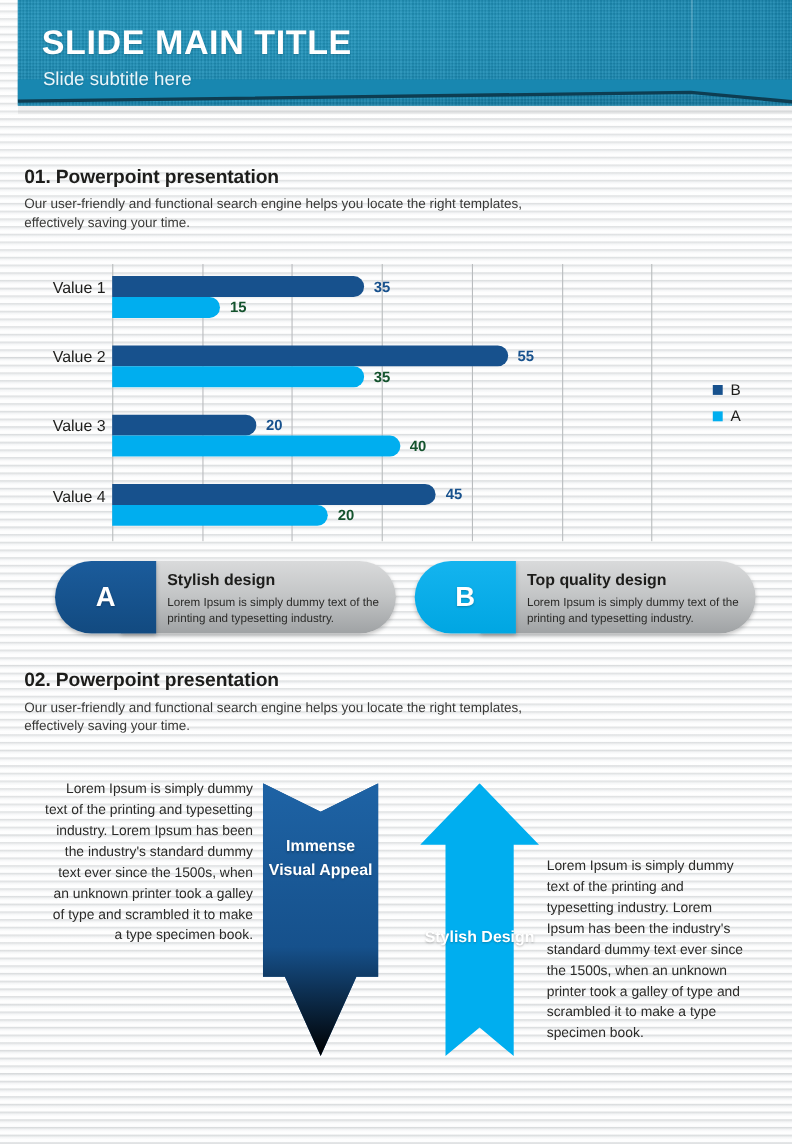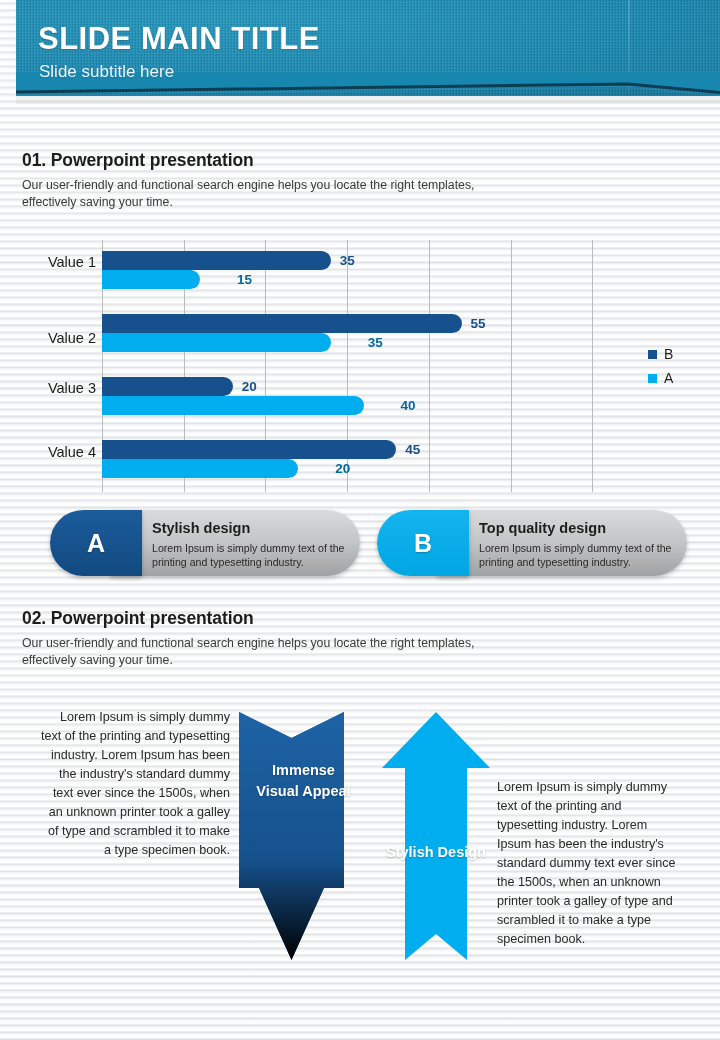--- a/index.html
+++ b/index.html
@@ -150,21 +150,21 @@
   }
   .bar-b { background: #17518d; }
   .bar-a { background: #00aeef; }
   .bar-value {
     position: absolute;
     font-size: 13.5px;
     font-weight: bold;
     line-height: 19px;
   }
   .val-b { color: #17518d; }
-  .val-a { color: #0369a1; margin-left: 28px; }
+  .val-a { color: #14532d; }
 
   .legend {
     position: absolute;
     left: 648px; top: 342px;
     width: 60px;
   }
   .legend-row {
     display: flex;
     align-items: center;
     height: 24px;
@@ -232,21 +232,21 @@
     position: absolute;
     width: 100%;
     text-align: center;
     color: #ffffff;
     font-size: 14.5px;
     font-weight: bold;
     line-height: 21px;
     text-shadow: 0 1px 2px rgba(0,0,0,0.25);
     pointer-events: none;
   }
-  #label-down { left: 0; top: 48px; margin-left: 12px; }
+  #label-down { left: 0; top: 48px; }
   #label-up   { left: 0; top: 130px; }
 
   .arrow-text {
     position: absolute;
     color: #2a2a28;
     font-size: 12.6px;
     line-height: 19px;
   }
   #arrow-text-left {
     left: 40px; top: 708px;
@@ -273,21 +273,21 @@
   <div class="header-title">SLIDE MAIN TITLE</div>
   <div class="header-subtitle">Slide subtitle here</div>
 </div>
 
 <div class="section-title" id="sec1-title">01. Powerpoint presentation</div>
 <div class="section-desc" id="sec1-desc">Our user-friendly and functional search engine helps you locate the right templates, effectively saving your time.</div>
 
 <div class="chart">
   <div class="cat-label-wrap" id="cat-labels">
       <div class="cat-label" style="top: 21px;">Value 1</div>
-      <div class="cat-label" style="top: 97px;">Value 2</div>
+      <div class="cat-label" style="top: 84px;">Value 2</div>
       <div class="cat-label" style="top: 147px;">Value 3</div>
       <div class="cat-label" style="top: 211px;">Value 4</div>
     </div>
   <div class="chart-plot" id="chart-plot">
       <div class="gridline" style="left: 0px;"></div>
       <div class="gridline" style="left: 81.7188px;"></div>
       <div class="gridline" style="left: 163.438px;"></div>
       <div class="gridline" style="left: 245.156px;"></div>
       <div class="gridline" style="left: 326.875px;"></div>
       <div class="gridline" style="left: 408.594px;"></div>

